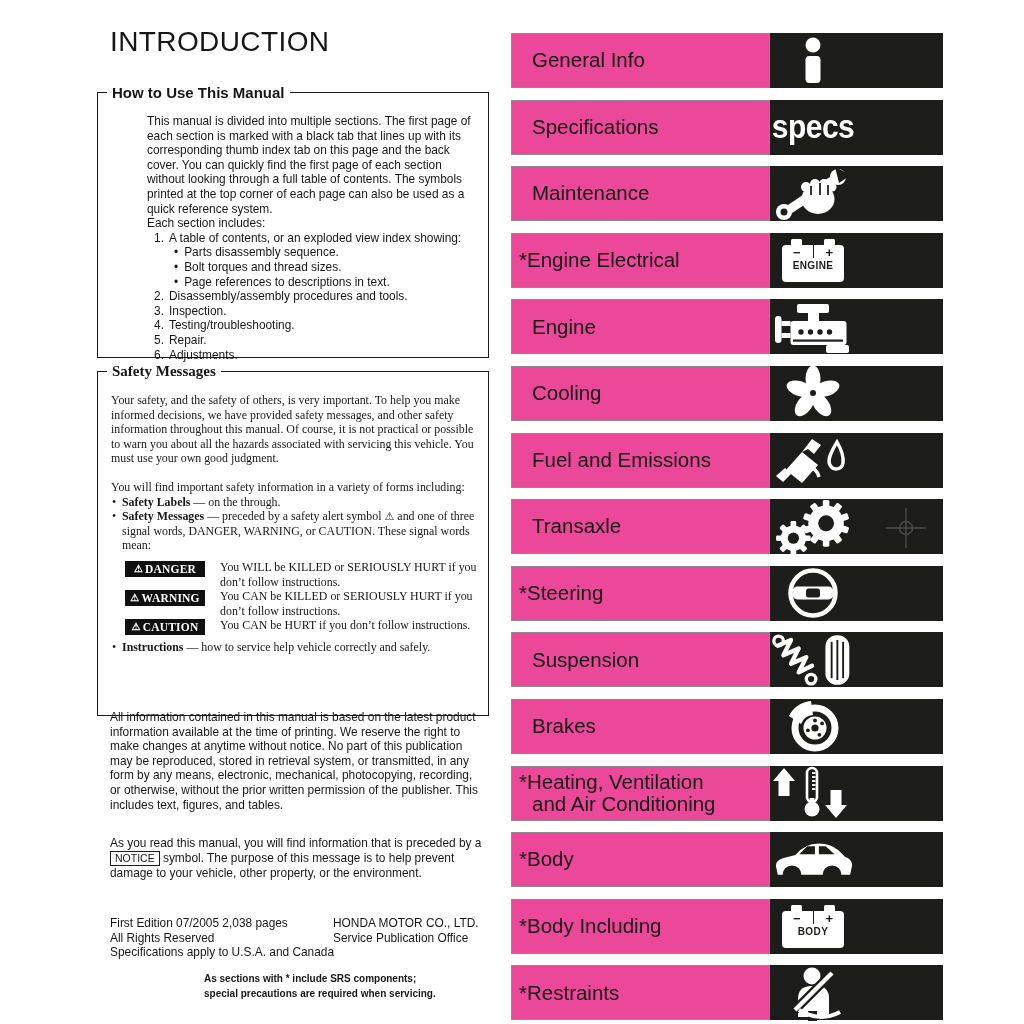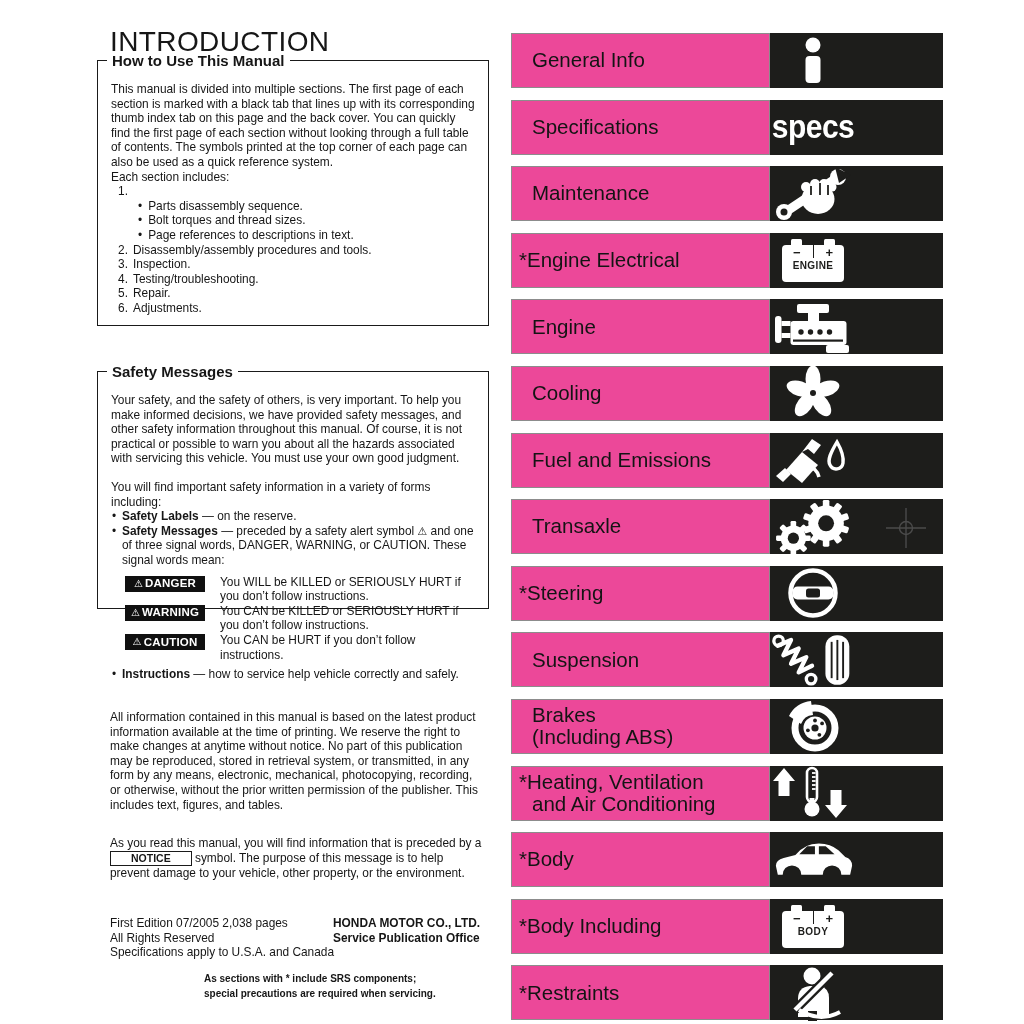--- a/index.html
+++ b/index.html
@@ -21,23 +21,23 @@
   ul.blist li{position:relative;padding-left:11px;}
   ul.blist li::before{content:"\2022";position:absolute;left:1px;}
   .alert-inline{font-size:11px;}
   .signals{margin:7px 0 5px 14px;}
   .signal-row{display:flex;margin-bottom:0;}
   .sig-badge{width:80px;height:16px;flex:none;background:#101010;color:#fff;margin-top:1px;
              font-weight:bold;font-size:11.5px;display:flex;align-items:center;justify-content:center;letter-spacing:.2px;}
   .sig-badge .tri{font-size:10px;margin-right:2px;line-height:1;}
   .sig-text{margin-left:15px;width:258px;}
   .legal{position:absolute;left:110px;width:374px;}
-  .notice-box{display:inline-block;border:1.4px solid #1a1a1a;padding:0 20px;font-weight:bold;font-size:10.5px;line-height:13px;}
+  .notice-box{display:inline-block;border:1.4px solid #1a1a1a;padding:0 4px;font-weight:normal;font-size:10.5px;line-height:13px;}
   .edition{position:absolute;left:110px;top:916px;width:230px;}
-  .publisher{position:absolute;left:333px;top:916px;font-weight:bold;}
+  .publisher{position:absolute;left:333px;top:916px;font-weight:normal;}
   .footnote{position:absolute;left:204px;top:971px;font-weight:bold;font-size:10px;line-height:15px;}
   
   #tabs{position:absolute;left:511px;top:33px;width:432px;}
   .tab-row{display:flex;height:55px;margin-bottom:11.6px;}
   .tab-label{width:259px;box-sizing:border-box;border:1.2px solid #8c8c8c;background:#ec4899;
              display:flex;flex-direction:column;justify-content:center;padding-left:20px;
              font-size:20.5px;line-height:22.5px;color:#141414;}
   .starred .tab-label{padding-left:7px;}
   .starred .tab-label div+div{padding-left:13px;}
   .tab-black{width:173px;background:#1d1d1b;display:flex;align-items:center;box-sizing:border-box;}
@@ -54,27 +54,28 @@
   .bat-label{font-size:10px;font-weight:bold;color:#1d1d1b;letter-spacing:.4px;line-height:12px;}
   #crosshair{position:absolute;left:886px;top:508px;}
 </style>
 </head>
 <body>
 
 <div id="page">
 
   <h1 class="page-title">INTRODUCTION</h1>
 
-  <div class="panel" style="top:60px;height:266px;">
+  <div class="panel" style="top:92px;height:266px;padding-left:36px;">
     <div class="panel-title">How to Use This Manual</div>
     <div class="panel-inner bt">
       <div>This manual is divided into multiple sections. The first page of each section is marked with a black tab that lines up with its corresponding thumb index tab on this page and the back cover. You can quickly find the first page of each section without looking through a full table of contents. The symbols printed at the top corner of each page can also be used as a quick reference system.</div>
       <div>Each section includes:</div>
       <div class="num-item">
         <span class="n">1.</span>
+        <span>A table of contents, or an exploded view index showing:</span>
       </div>
       <div class="sub-item">
           <span class="dot">•</span>
           <span>Parts disassembly sequence.</span>
         </div>
       <div class="sub-item">
           <span class="dot">•</span>
           <span>Bolt torques and thread sizes.</span>
         </div>
       <div class="sub-item">
@@ -97,28 +98,28 @@
           <span class="n">5.</span>
           <span>Repair.</span>
         </div>
       <div class="num-item">
           <span class="n">6.</span>
           <span>Adjustments.</span>
         </div>
     </div>
   </div>
 
-  <div class="panel" style="top:371px;height:238px;">
+  <div class="panel" style="top:371px;height:345px;font-family:Liberation Serif, serif;">
     <div class="panel-title">Safety Messages</div>
     <div class="panel-inner bt">
       <div>Your safety, and the safety of others, is very important. To help you make informed decisions, we have provided safety messages, and other safety information throughout this manual. Of course, it is not practical or possible to warn you about all the hazards associated with servicing this vehicle. You must use your own good judgment.</div>
       <div class="spacer14"></div>
       <div>You will find important safety information in a variety of forms including:</div>
       <ul class="blist">
-        <li><b>Safety Labels</b><span> — on the reserve.</span></li>
+        <li><b>Safety Labels</b><span> — on the through.</span></li>
         <li><b>Safety Messages</b><span> — preceded by a safety alert symbol </span><span class="alert-inline">⚠</span><span> and one of three signal words, DANGER, WARNING, or CAUTION. These signal words mean:</span></li>
         <div class="signals">
           <div class="signal-row">
             <span class="sig-badge">
                 <span class="tri">⚠</span>
                 <span>DANGER</span>
               </span>
             <span class="sig-text">You WILL be KILLED or SERIOUSLY HURT if you don’t follow instructions.</span>
           </div>
           <div class="signal-row">
@@ -354,21 +355,20 @@
     <line x1="64.5" y1="10" x2="64.5" y2="48" stroke="#1d1d1b" stroke-width="2"></line>
     <line x1="70.5" y1="8" x2="70.5" y2="50" stroke="#1d1d1b" stroke-width="2"></line>
     <line x1="76.5" y1="10" x2="76.5" y2="48" stroke="#1d1d1b" stroke-width="2"></line>
   </svg>
           </div>
     </div>
   </div>
       <div class="tab-row">
     <div class="tab-label">
           <div>Brakes</div>
-          <div>(Including ABS)</div>
         </div>
     <div class="tab-black">
       <div class="icon-slot">
             <svg width="64" height="58" viewBox="0 0 64 58">
     <circle cx="34" cy="31" r="20" fill="none" stroke="#fff" stroke-width="7"></circle>
     <circle cx="34" cy="31" r="11.5" fill="#fff"></circle>
     <circle cx="34" cy="31" r="3.6" fill="#1d1d1b"></circle>
     <circle cx="34" cy="23.5" r="1.9" fill="#1d1d1b"></circle>
               <circle cx="26.9" cy="33.3" r="1.9" fill="#1d1d1b"></circle>
     <circle cx="38.4" cy="37.8" r="1.9" fill="#1d1d1b"></circle>

